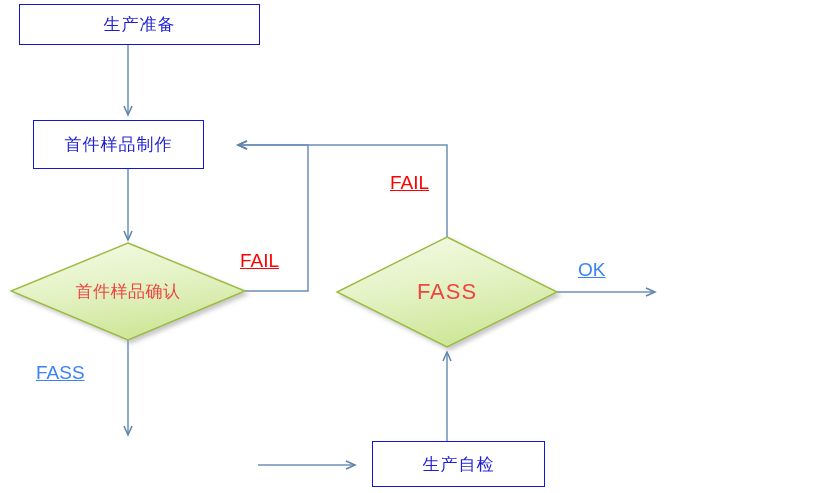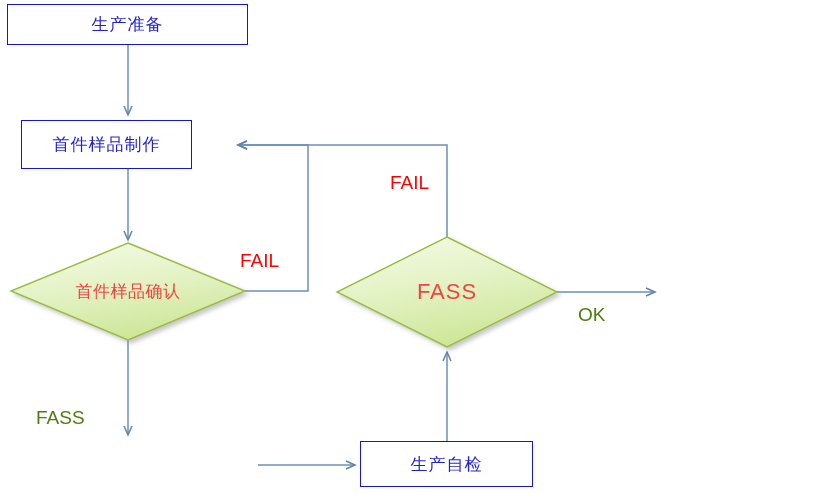--- a/index.html
+++ b/index.html
@@ -33,20 +33,21 @@
     border: 1.4px solid #1515d6;
     background: #ffffff;
     display: flex;
     align-items: center;
     justify-content: center;
     color: #1f1fd2;
     font-family: "DejaVu Sans", sans-serif;
     font-size: 17px;
     letter-spacing: 1px;
     white-space: nowrap;
+    margin-left: 12px;
   }
 
   
   .dec {
     position: absolute;
     display: flex;
     align-items: center;
     justify-content: center;
   }
   .dec .txt {
@@ -66,23 +67,24 @@
     letter-spacing: 1px;
   }
 
   
   .elabel {
     position: absolute;
     font-family: "Liberation Sans", sans-serif;
     font-size: 19px;
     font-weight: 400;
     white-space: nowrap;
+    text-decoration: underline;
   }
   .elabel.fail { color: #ff0000; }
-  .elabel.pass { color: #4d7c0f; margin-top: 45px; }
+  .elabel.pass { color: #3b82f6; }
 </style>
 </head>
 <body>
 
 <div id="canvas">
 
   <svg id="wires" viewBox="0 0 822 493" xmlns="http://www.w3.org/2000/svg">
     <defs>
       <marker id="ah" markerWidth="12" markerHeight="12" refX="9" refY="5" orient="auto" markerUnits="userSpaceOnUse">
         <path d="M1,1 L10,5 L1,9" fill="none" stroke="#5d82ae" stroke-width="1.5"></path>

